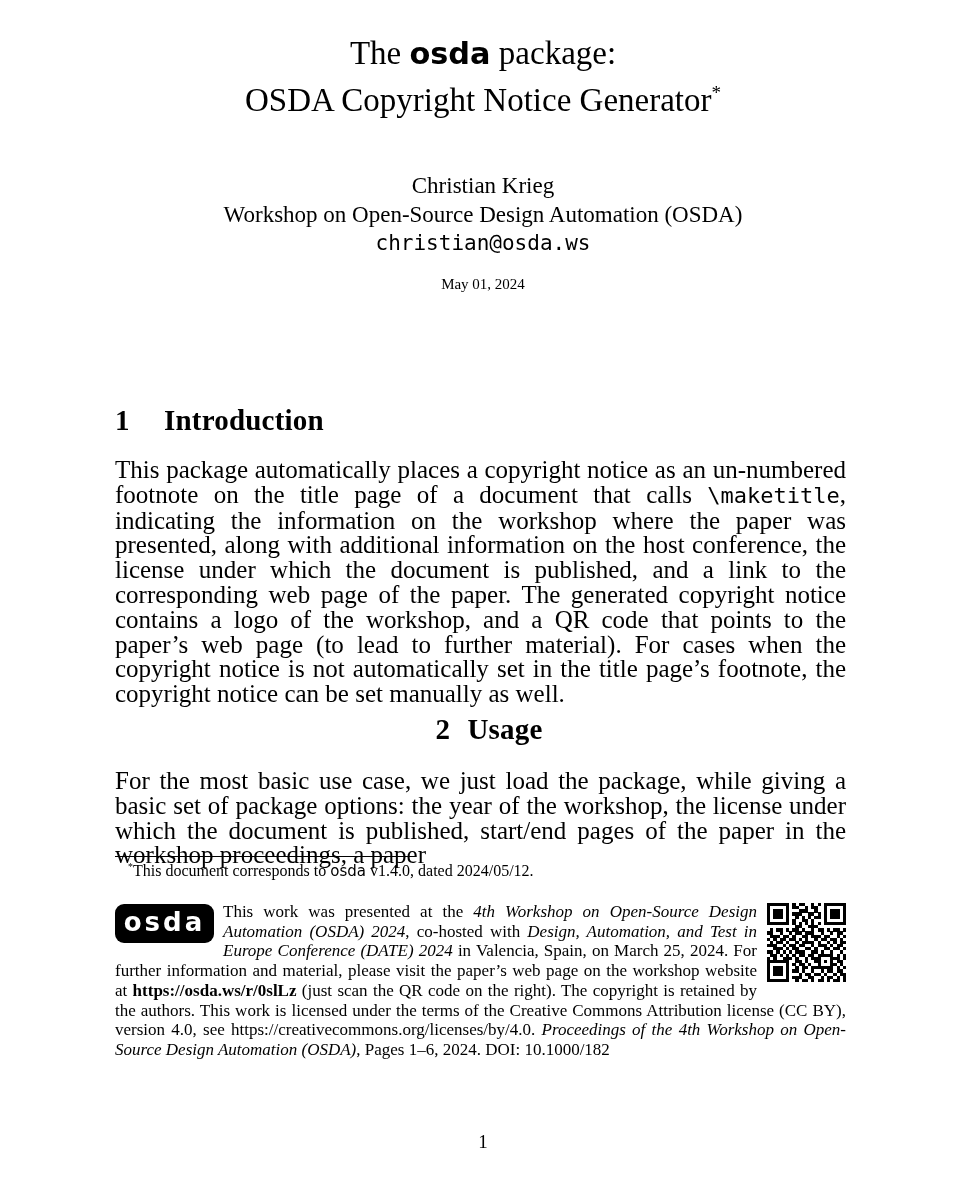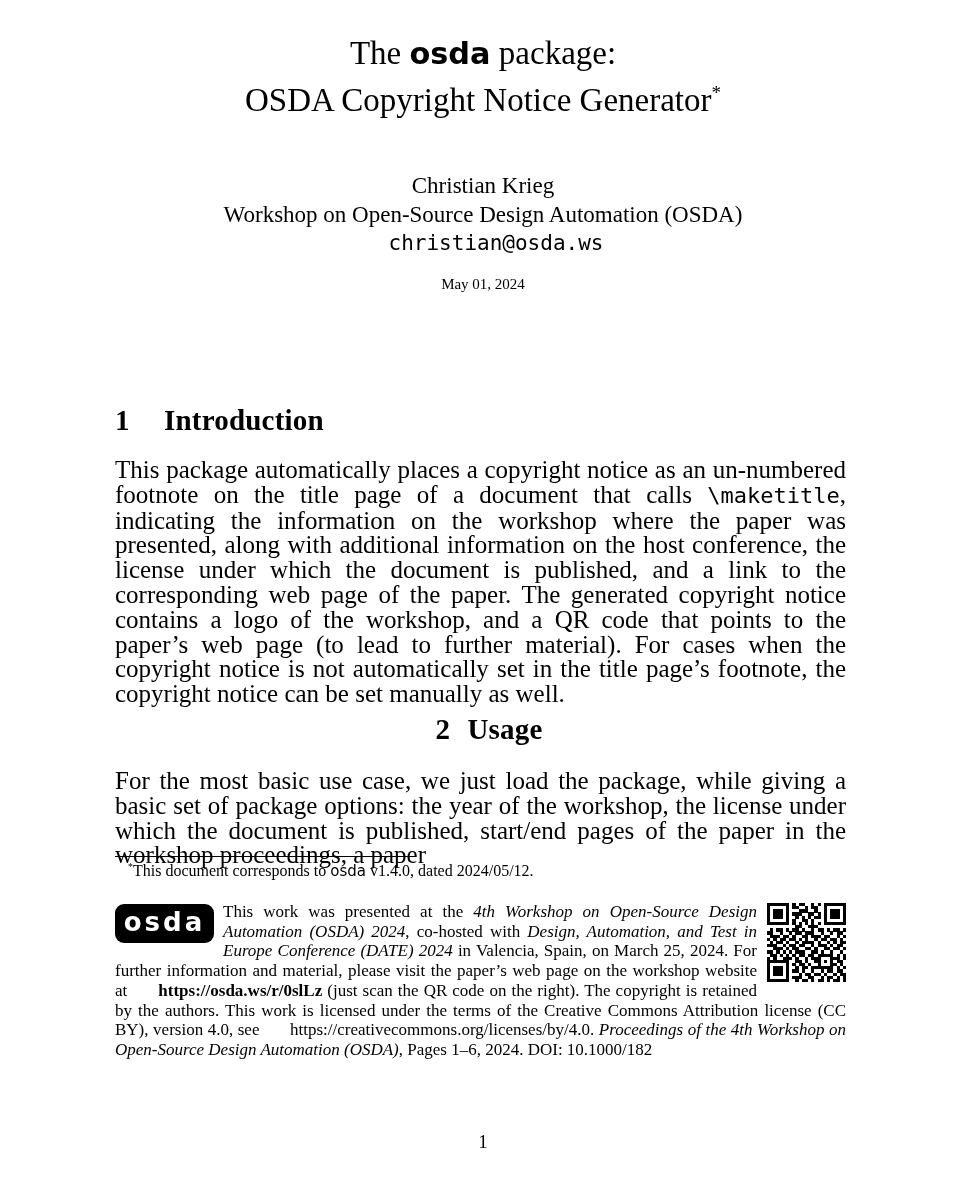--- a/index.html
+++ b/index.html
@@ -40,21 +40,21 @@
   .notice { top: 902px; font-size: 17px; line-height: 19.7px; text-align: justify; hyphens: auto; }
   .osda-logo {
     float: left; width: 99px; height: 39px; margin: 2px 9px 1px 0;
     background: #000; border-radius: 9px;
     color: #fff; font-family: "DejaVu Sans", sans-serif; font-weight: bold;
     font-size: 26px; line-height: 37px; text-align: center; letter-spacing: 3px;
   }
   .qr { float: right; width: 79px; height: 79px; margin: 1px 0 2px 10px; }
   .qr svg { display: block; width: 79px; height: 79px; fill: #000; }
 
-  .link { cursor: pointer; padding-left: 26px; }
+  .link { cursor: pointer; }
   .pageno { top: 1131px; font-size: 19px; }
 </style>
 </head>
 <body>
 
 <div class="page">
 
   <div class="abs centered titleblock">
     <span><span>The </span><span class="pkg-sans">osda</span><span> package:</span></span><br>
     <span>OSDA Copyright Notice Generator</span><sup class="title-sup">*</sup>

